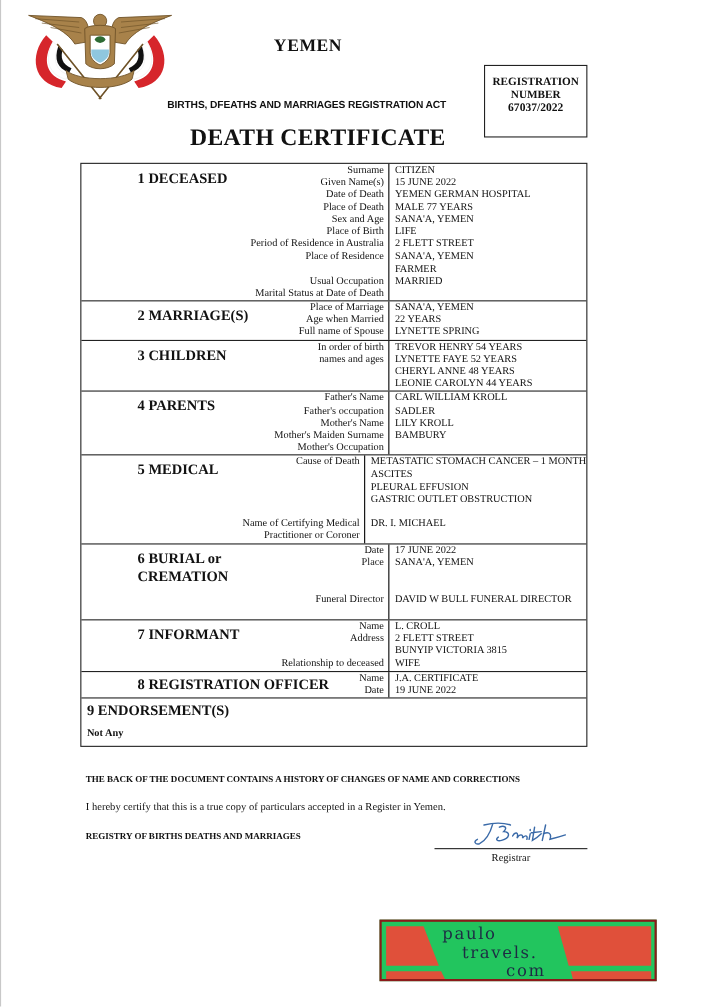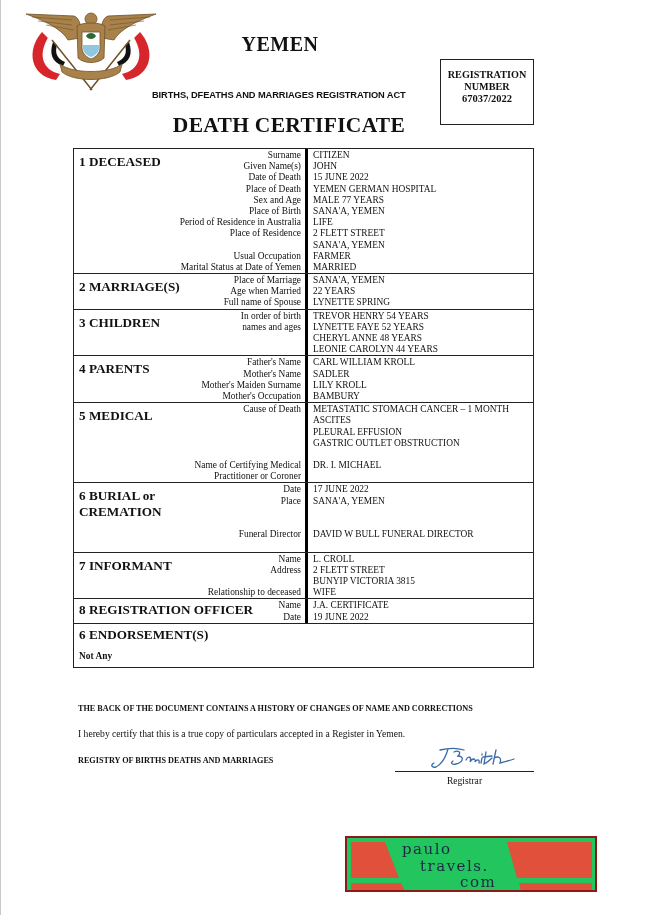--- a/index.html
+++ b/index.html
@@ -1,29 +1,29 @@
 <!DOCTYPE html>
 <html><head>
 <meta charset="utf-8">
 <style>
   html, body { margin: 0; padding: 0; background: #ffffff; }
   body { width: 645px; height: 915px; position: relative; overflow: hidden; font-family: "Liberation Serif", serif; color: #111; }
   .left-edge { position: absolute; left: 0; top: 0; width: 1px; height: 915px; background: #c8c8c8; }
   .emblem { position: absolute; left: 22px; top: 10px; width: 138px; height: 82px; }
-  .country { position: absolute; left: 0; width: 560px; top: 33px; text-align: center; font-weight: bold; font-size: 20px; letter-spacing: 0.5px; }
+  .country { position: absolute; left: 0; width: 560px; top: 33px; text-align: center; font-weight: bold; font-size: 16px; letter-spacing: 0.5px; }
   .act { position: absolute; left: 152px; top: 78px; font-family: "Liberation Sans", sans-serif; font-weight: bold; font-size: 9.3px; letter-spacing: -0.1px; margin-top: 12px; }
   .regbox { position: absolute; left: 440px; top: 59px; width: 92px; height: 64px; border: 1px solid #222; text-align: center; font-weight: bold; font-size: 10.2px; line-height: 12px; }
   .regbox .lbl { margin-top: 9px; }
   .regbox .num { font-size: 10.5px; }
   .title { position: absolute; left: 0; width: 578px; top: 113px; text-align: center; font-weight: bold; font-size: 21.5px; letter-spacing: 0.3px; }
 
   .form { position: absolute; left: 73px; top: 148px; width: 459px; border: 1px solid #222; }
   .sec { display: flex; border-top: 1px solid #222; position: relative; }
   .sec:first-child { border-top: none; }
-  .sec .l { width: 234px; border-right: 3px solid #000000; position: relative; box-sizing: border-box; }
+  .sec .l { width: 234px; border-right: 1px solid #000000; position: relative; box-sizing: border-box; margin-left: 46px; }
   .sec .r { flex: 1; padding-left: 5px; }
   .heading { position: absolute; left: 5px; top: 5px; font-weight: bold; font-size: 13.2px; line-height: 16px; }
   .labels { text-align: right; padding-right: 4px; font-size: 9.4px; line-height: 11.2px; padding-top: 1px; }
   .vals { font-size: 9.4px; line-height: 11.2px; padding-top: 1px; }
   .row { height: 11.2px; white-space: nowrap; }
   .gap { height: 11.2px; }
   .sec9 { padding: 3px 5px 6px 5px; }
   .sec9 .heading9 { font-weight: bold; font-size: 13.2px; line-height: 16px; }
   .sec9 .na { font-size: 9.4px; margin-top: 8px; font-weight: bold; }
 
@@ -94,26 +94,25 @@
         <div class="row">Surname</div>
         <div class="row">Given Name(s)</div>
         <div class="row">Date of Death</div>
         <div class="row">Place of Death</div>
         <div class="row">Sex and Age</div>
         <div class="row">Place of Birth</div>
         <div class="row">Period of Residence in Australia</div>
         <div class="row">Place of Residence</div>
         <div class="gap"></div>
         <div class="row">Usual Occupation</div>
-        <div class="row">Marital Status at Date of Yemen</div>
+        <div class="row">Marital Status at Date of Death</div>
       </div>
     </div>
     <div class="r vals">
       <div class="row">CITIZEN</div>
-      <div class="row">JOHN</div>
       <div class="row">15 JUNE 2022</div>
       <div class="row">YEMEN GERMAN HOSPITAL</div>
       <div class="row">MALE 77 YEARS</div>
       <div class="row">SANA'A, YEMEN</div>
       <div class="row">LIFE</div>
       <div class="row">2 FLETT STREET</div>
       <div class="row">SANA'A, YEMEN</div>
       <div class="row">FARMER</div>
       <div class="row">MARRIED</div>
     </div>
@@ -149,20 +148,21 @@
       <div class="row">CHERYL ANNE 48 YEARS</div>
       <div class="row">LEONIE CAROLYN 44 YEARS</div>
     </div>
   </div>
 
   <div class="sec">
     <div class="l">
       <div class="heading">4 PARENTS</div>
       <div class="labels">
         <div class="row">Father's Name</div>
+        <div class="row">Father's occupation</div>
         <div class="row">Mother's Name</div>
         <div class="row">Mother's Maiden Surname</div>
         <div class="row">Mother's Occupation</div>
       </div>
     </div>
     <div class="r vals">
       <div class="row">CARL WILLIAM KROLL</div>
       <div class="row">SADLER</div>
       <div class="row">LILY KROLL</div>
       <div class="row">BAMBURY</div>
@@ -243,21 +243,21 @@
         <div class="row">Date</div>
       </div>
     </div>
     <div class="r vals">
       <div class="row">J.A. CERTIFICATE</div>
       <div class="row">19 JUNE 2022</div>
     </div>
   </div>
 
   <div class="sec sec9" style="display:block;">
-    <div class="heading9">6 ENDORSEMENT(S)</div>
+    <div class="heading9">9 ENDORSEMENT(S)</div>
     <div class="na">Not Any</div>
   </div>
 </div>
 
 <div class="back-note">THE BACK OF THE DOCUMENT CONTAINS A HISTORY OF CHANGES OF NAME AND CORRECTIONS</div>
 <div class="certify">I hereby certify that this is a true copy of particulars accepted in a Register in Yemen.</div>
 <div class="registry">REGISTRY OF BIRTHS DEATHS AND MARRIAGES</div>
 
 <svg class="signature" viewBox="0 0 110 24">
   <path d="M22 4 C 30 2, 40 2, 46 4 M 30 3 C 28 10, 24 18, 18 21 C 14 22, 12 19, 16 17 M 36 6 C 40 4, 44 6, 40 10 C 46 10, 46 16, 38 18 C 34 19, 32 17, 35 15 M 48 14 C 50 10, 54 10, 52 16 C 54 12, 58 12, 57 16 C 59 13, 62 13, 61 17 M 64 12 L 63 17 M 64 8 L 64 9 M 68 6 L 66 18 C 70 16, 72 14, 74 12 M 65 11 L 74 10 M 78 4 L 75 18 M 76 12 C 80 10, 84 11, 82 17 C 86 16, 90 15, 96 13" stroke="#3a6aa8" stroke-width="1.3" fill="none" stroke-linecap="round"></path>

